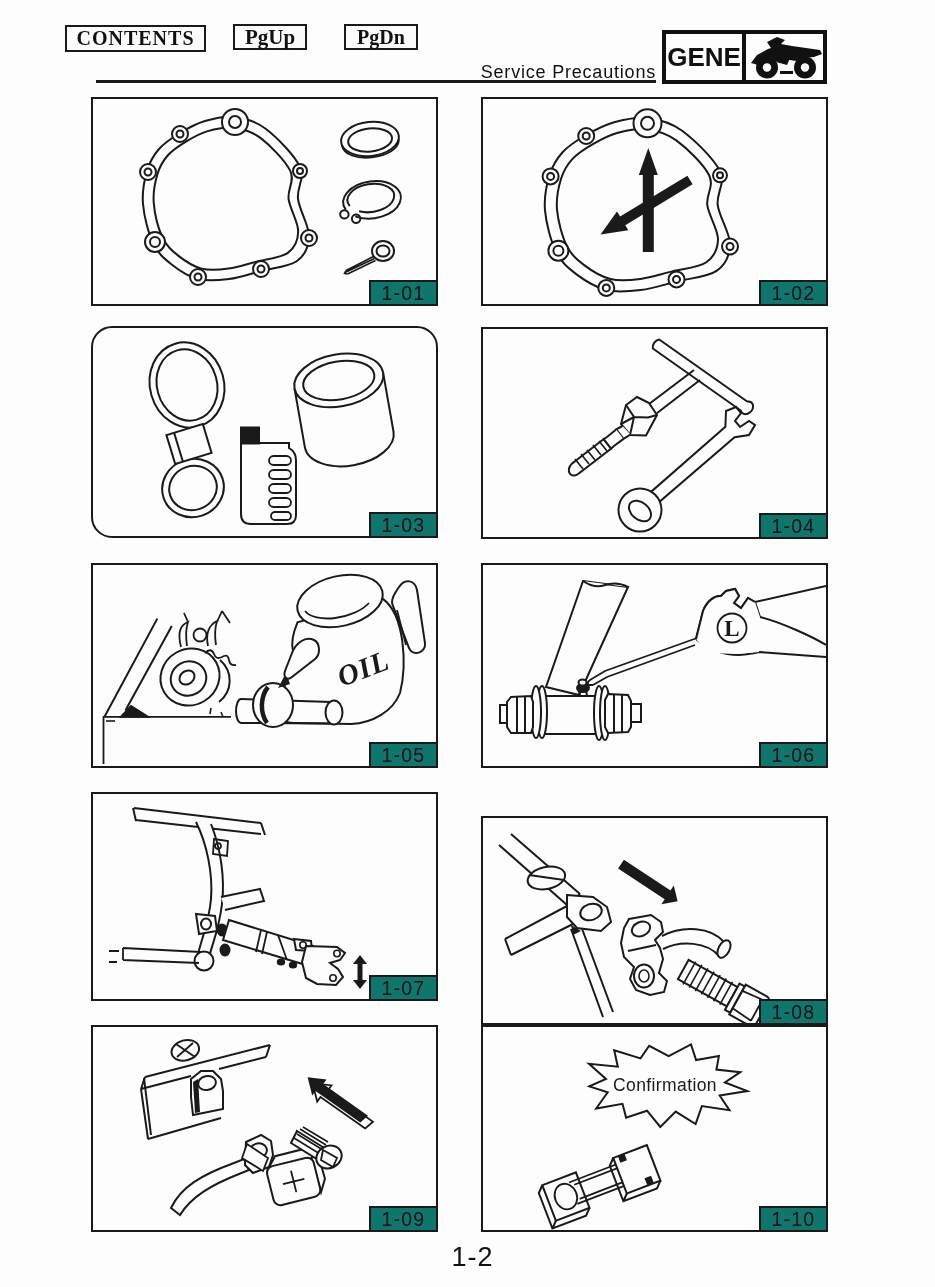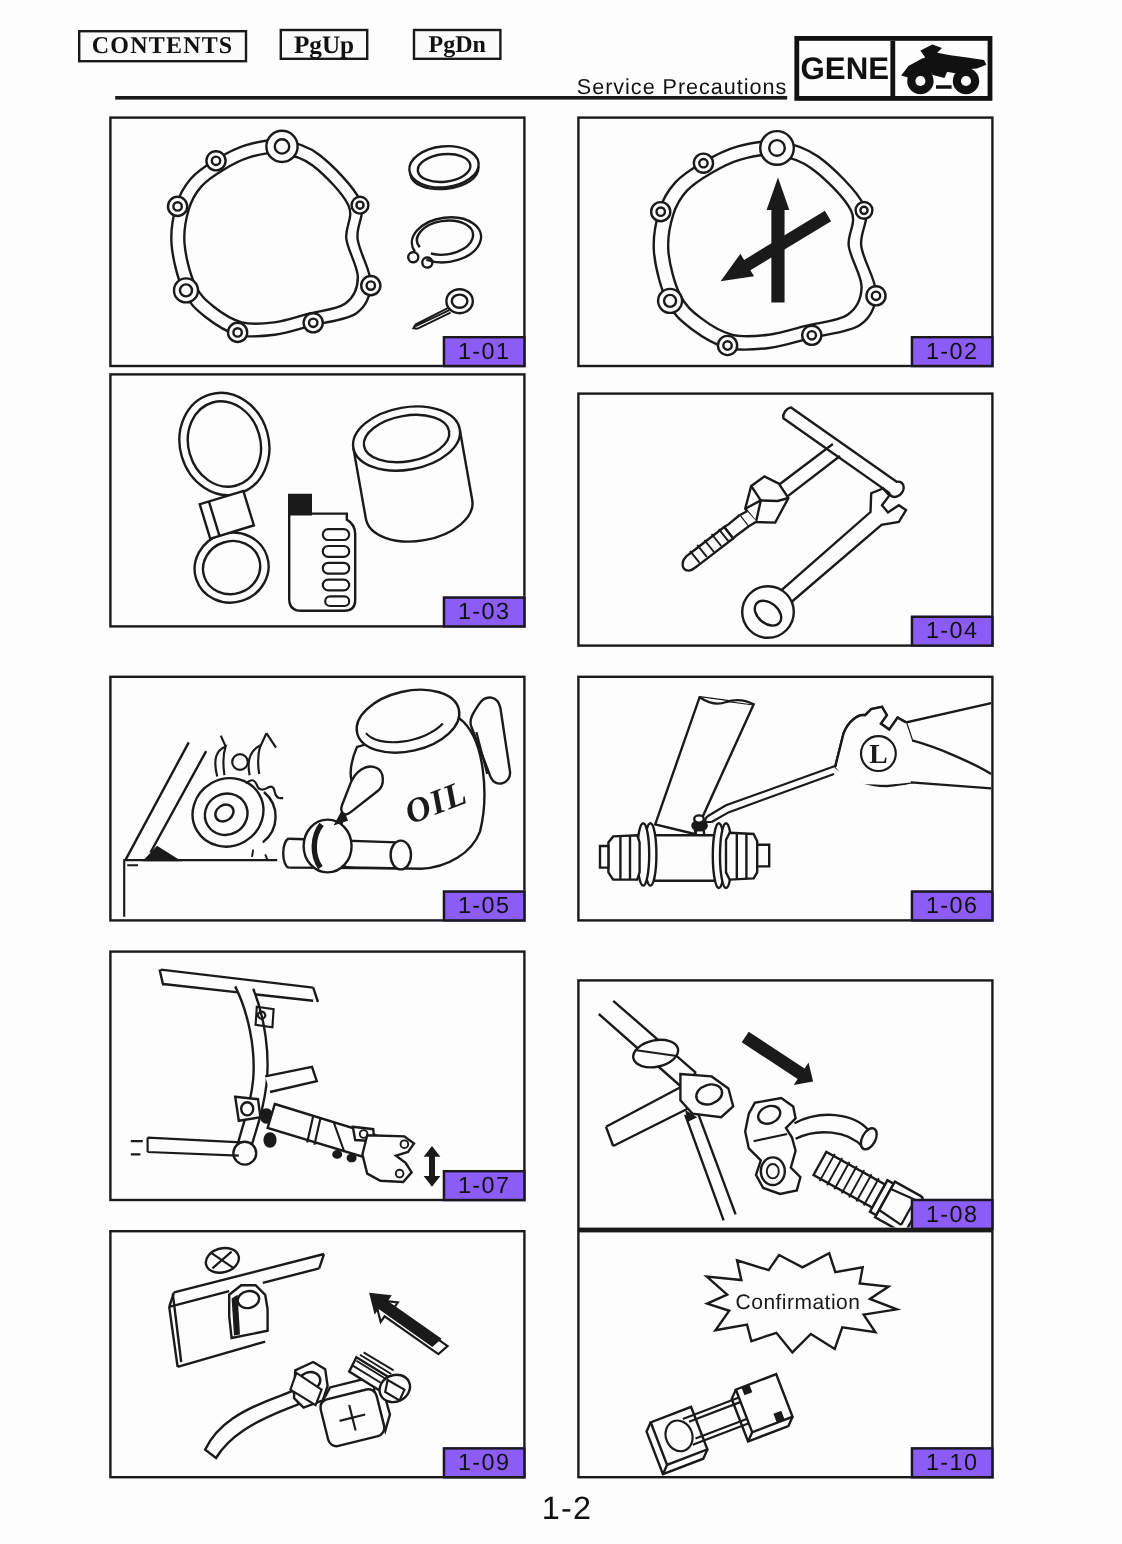--- a/index.html
+++ b/index.html
@@ -1,21 +1,21 @@
 <!DOCTYPE html>
 <html><head>
 <meta charset="utf-8">
 <style>
 html,body{margin:0;padding:0;}
 body{width:935px;height:1287px;position:relative;background:#fdfdfd;font-family:"Liberation Sans",sans-serif;}
 .abs{position:absolute;}
 .btn{position:absolute;border:2px solid #1a1a1a;background:#fbfbfb;display:flex;align-items:center;justify-content:center;font-family:"Liberation Serif",serif;font-weight:bold;color:#111;margin-left:16px;}
 .fig{position:absolute;border:2px solid #1a1a1a;background:#fdfdfd;}
 .fig svg{position:absolute;left:0;top:0;}
-.lbl{position:absolute;right:-2px;bottom:-2px;border:2px solid #1a1a1a;background:#8b5cf6;width:65px;height:22px;display:flex;align-items:center;justify-content:center;font-size:19.5px;letter-spacing:1.2px;color:#111;}
+.lbl{position:absolute;right:-2px;bottom:-2px;border:2px solid #1a1a1a;background:#0f766e;width:65px;height:22px;display:flex;align-items:center;justify-content:center;font-size:19.5px;letter-spacing:1.2px;color:#111;}
 </style>
 </head>
 <body>
 
 <div class="btn" style="left:49px;top:25px;width:137px;height:23px;font-size:20px;letter-spacing:1px;">CONTENTS</div>
 <div class="btn" style="left:217px;top:24px;width:70px;height:22px;font-size:21px;">PgUp</div>
 <div class="btn" style="left:328px;top:24px;width:70px;height:22px;font-size:20px;">PgDn</div>
 <div class="abs" style="right:279px;top:62px;font-size:18px;letter-spacing:0.8px;color:#111;">Service Precautions</div>
 <div class="abs" style="left:96px;top:80px;width:560px;height:3px;background:#1a1a1a;"></div>
 <div class="abs" style="left:662px;top:30px;width:157px;height:46px;border:4px solid #111;display:flex;">
@@ -103,21 +103,21 @@
       <circle cx="247" cy="147.5" r="3.5"></circle>
       <circle cx="237" cy="76.3" r="3"></circle>
     </g>
     <g fill="#1a1a1a" stroke="none">
       <path d="M170.8,153.0 L170.8,76.0 L174.8,76.0 L165.3,49.0 L155.8,76.0 L159.8,76.0 L159.8,153.0 Z"></path>
       <path d="M204.4,76.7 L137.1,117.6 L134.0,112.5 L117.5,135.4 L145.4,131.3 L142.3,126.2 L209.6,85.3 Z"></path>
     </g>
   </svg>
   <div class="lbl">1-02</div>
 </div>
-<div class="fig" id="f03" style="left:91px;top:311px;width:343px;height:208px;">
+<div class="fig" id="f03" style="left:91px;top:326px;width:343px;height:208px;border-radius:21px;">
   <svg width="343" height="208" viewBox="-8 0 343 208" stroke="#1a1a1a" stroke-width="2" fill="none">
     <g transform="rotate(-16 86 57)">
       <ellipse cx="86" cy="57" rx="37" ry="43"></ellipse>
       <ellipse cx="86" cy="57" rx="30" ry="36"></ellipse>
     </g>
     <g transform="rotate(-18 92 160)">
       <ellipse cx="92" cy="160" rx="31" ry="29"></ellipse>
       <ellipse cx="92" cy="160" rx="24" ry="22"></ellipse>
     </g>
     <g transform="rotate(-17 88 116)">

